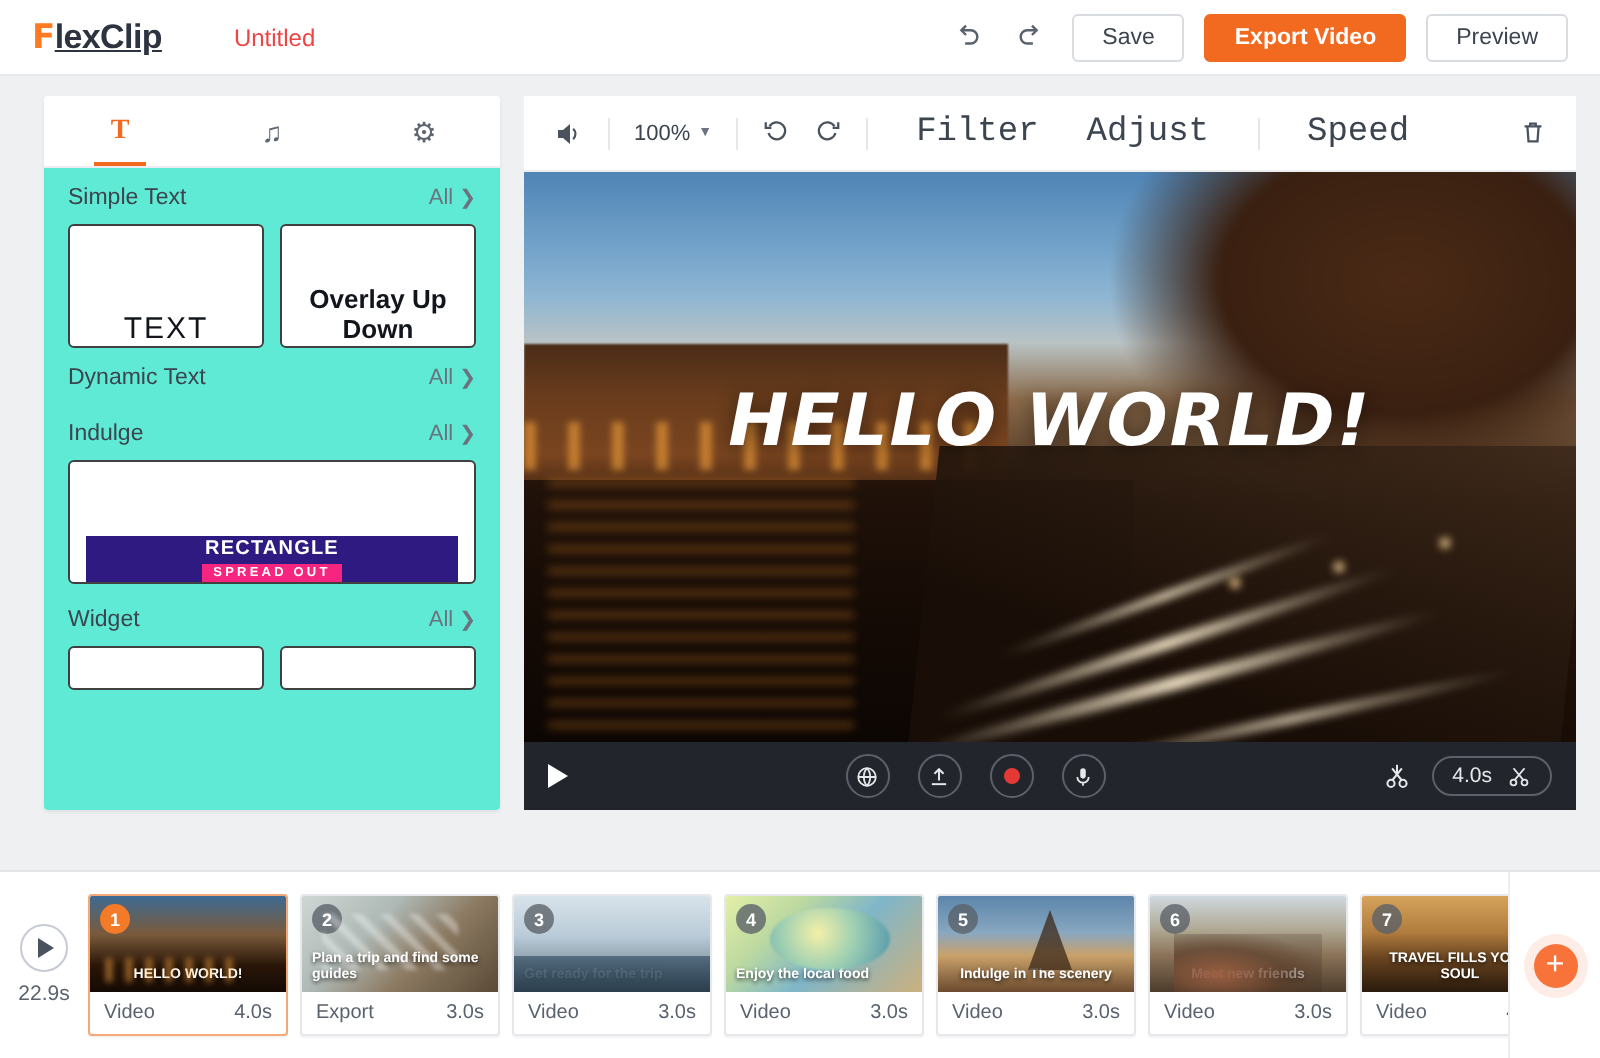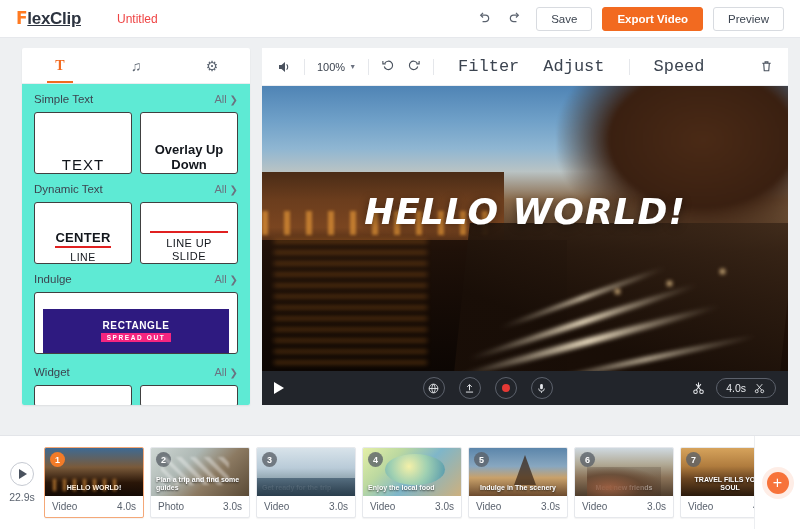--- a/index.html
+++ b/index.html
@@ -70,21 +70,21 @@
   .card .plain { font-size: 15px; color: #12161c; letter-spacing: 1px; }
   .card .bold2 { font-size: 13px; font-weight: bold; color: #12161c; text-align: center; line-height: 1.15; }
   .card .ctr { text-align: center; }
   .card .ctr .top { font-size: 13px; font-weight: bold; color: #12161c; border-bottom: 2px solid #e02020; padding-bottom: 1px; letter-spacing: .3px;}
   .card .ctr .bot { font-size: 10.5px; color: #12161c; margin-top: 3px; letter-spacing: .5px;}
   .card .lus { text-align: center; }
   .card .lus .bar { width: 78px; height: 2px; background: #e02020; margin: 0 auto 4px; }
   .card .lus .t { font-size: 11px; color: #12161c; line-height: 1.2; letter-spacing: .4px;}
   .card.rect-card { background: #fff; }
   .rect-inner {
-    background: #2e1a80; width: 92%; height: 44px; display: flex; flex-direction: column;
+    background: #2e1a80; width: 92%; height: 23px; display: flex; flex-direction: column;
     align-items: center; justify-content: center; gap: 2px;
   }
   .rect-inner .r1 { color: #fff; font-size: 10px; font-weight: bold; letter-spacing: .6px; }
   .rect-inner .r2 { background: #f6257f; color: #fff; font-size: 6.5px; font-weight: bold; letter-spacing: 1.6px; padding: 1px 6px; }
   .card.shape-card { background: #fff; justify-content: flex-start; }
   .shape-poly {
     background: #f6267e; width: 66%; height: 100%; display: flex; flex-direction: column;
     justify-content: center; padding-left: 9px;
     clip-path: polygon(0 0, 100% 0, 86% 100%, 0 100%);
   }
@@ -317,35 +317,20 @@
           </div>
         </div>
 
         <div class="sec-head">
           <span>Dynamic Text</span>
           <span class="sec-all">
             <span>All</span>
               <span class="chev">❯</span>
           </span>
         </div>
-        <div class="cards">
-          <div class="card">
-            <div class="ctr">
-              <div class="top">CENTER</div>
-              <div class="bot">LINE</div>
-            </div>
-          </div>
-          <div class="card">
-            <div class="lus">
-              <div class="bar"></div>
-              <div class="t">LINE UP</div>
-              <div class="t">SLIDE</div>
-            </div>
-          </div>
-        </div>
 
         <div class="sec-head">
           <span>Indulge</span>
           <span class="sec-all">
             <span>All</span>
               <span class="chev">❯</span>
           </span>
         </div>
         <div class="cards">
           <div class="card rect-card">
@@ -490,21 +475,21 @@
             <span>Video</span>
             <span>4.0s</span>
           </div>
         </div>
         <div class="clip">
           <div class="clip-thumb th-map">
             <div class="badge">2</div>
             <div class="clip-cap">Plan a trip and find some guides</div>
           </div>
           <div class="clip-meta">
-            <span>Photo</span>
+            <span>Export</span>
             <span>3.0s</span>
           </div>
         </div>
         <div class="clip">
           <div class="clip-thumb th-airport">
             <div class="badge">3</div>
             <div class="clip-cap">Get ready for the trip</div>
           </div>
           <div class="clip-meta">
             <span>Video</span>

